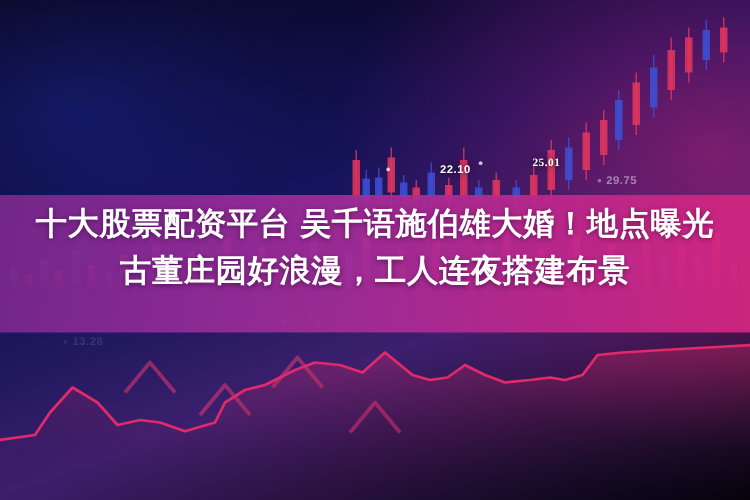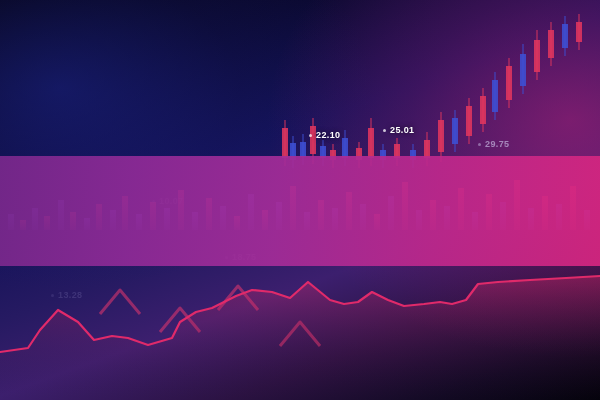--- a/index.html
+++ b/index.html
@@ -112,24 +112,24 @@
     position: absolute;
     left: -7px;
     top: 50%;
     width: 3px;
     height: 3px;
     margin-top: -1.5px;
     background: currentColor;
     border-radius: 50%;
     opacity: .75;
   }
-  .pt-bright { color: #ffffff; text-shadow: 0 0 5px rgba(0,0,0,.7); }
+  .pt-bright { color: #ffffff; text-shadow: 0 0 5px rgba(0,0,0,.7); padding-left: 36px; }
   .pt-dim    { color: rgba(206, 198, 236, 0.62); margin-top: 36px; }
   .pt-faint  { color: rgba(188, 178, 226, 0.34); }
-  .pt-ghost  { color: rgba(150, 140, 200, 0.22); margin-top: 22px; }
+  .pt-ghost  { color: rgba(150, 140, 200, 0.22); }
 </style>
 </head>
 <body>
 
 <div id="stage">
 
   <div class="layer" id="bg-base"></div>
   <div class="layer" id="bg-glow-left"></div>
   <div class="layer" id="bg-glow-right"></div>
 
@@ -252,23 +252,27 @@
         <path d="M 280 346 L 300 322 L 320 346" fill="none" stroke="#e8376d" stroke-width="3" stroke-linejoin="round" opacity="0.55"></path>
       </g>
     <g id="g-line">
         <path d="M0 352 L28 348 L40 330 L58 310 L78 322 L94 340 L112 336 L128 338 L148 345 L172 338 L180 322 L196 312 L212 308 L228 300 L236 296 L252 290 L272 292 L290 298 L308 282 L330 300 L344 304 L358 302 L372 292 L388 300 L404 306 L424 304 L440 302 L452 304 L466 300 L478 284 L498 282 L530 280 L566 278 L600 276 L 600 400 L 0 400 Z" fill="url(#lineFill)"></path>
         <path d="M0 352 L28 348 L40 330 L58 310 L78 322 L94 340 L112 336 L128 338 L148 345 L172 338 L180 322 L196 312 L212 308 L228 300 L236 296 L252 290 L272 292 L290 298 L308 282 L330 300 L344 304 L358 302 L372 292 L388 300 L404 306 L424 304 L440 302 L452 304 L466 300 L478 284 L498 282 L530 280 L566 278 L600 276" fill="none" stroke="#e02a6a" stroke-width="2.2" stroke-linejoin="round" stroke-linecap="round"></path>
       </g>
   </svg>
 
   <div id="annotations">
       <div class="price-tag pt-bright" style="left: 316px; top: 130px;">22.10</div>
-      <div class="price-tag pt-bright" style="left: 390px; top: 125px;">25.01</div>
+      <div class="price-tag pt-bright" style="left: 390px; top: 125px; font-family: Liberation Serif, serif;">25.01</div>
       <div class="price-tag pt-dim" style="left: 485px; top: 103px;">29.75</div>
       <div class="price-tag pt-faint" style="left: 159px; top: 196px;">10.07</div>
       <div class="price-tag pt-faint" style="left: 232px; top: 252px;">18.75</div>
       <div class="price-tag pt-ghost" style="left: 58px; top: 268px;">13.28</div>
     </div>
 
   <div id="title-band"></div>
 
+  <div id="headline">
+    <span class="line">十大股票配资平台 吴千语施伯雄大婚！地点曝光</span>
+    <span class="line">古董庄园好浪漫，工人连夜搭建布景</span>
+  </div>
 
 </div>
 
 </body></html>

